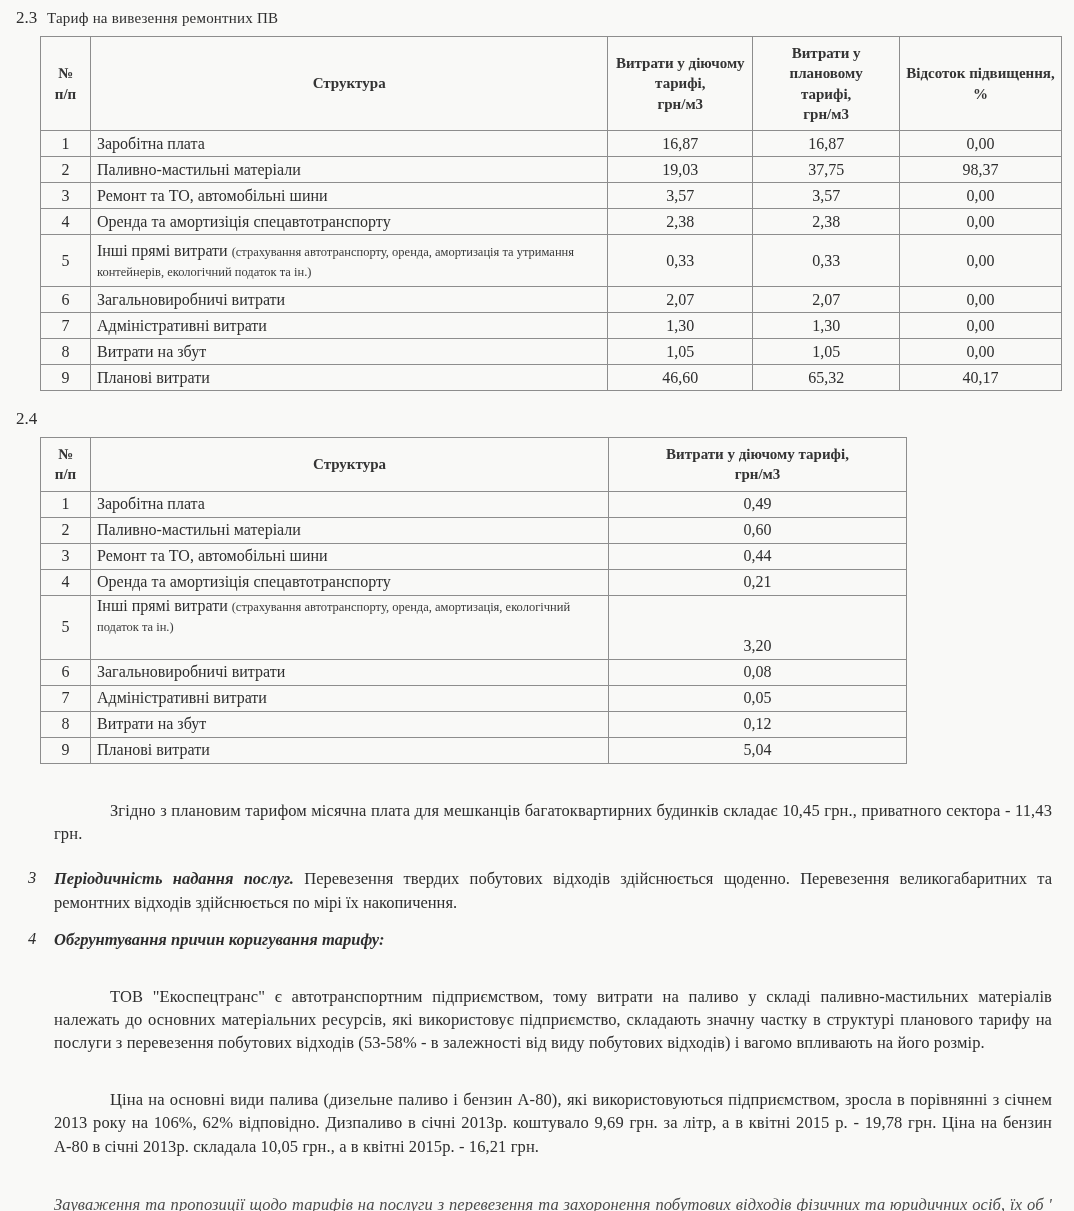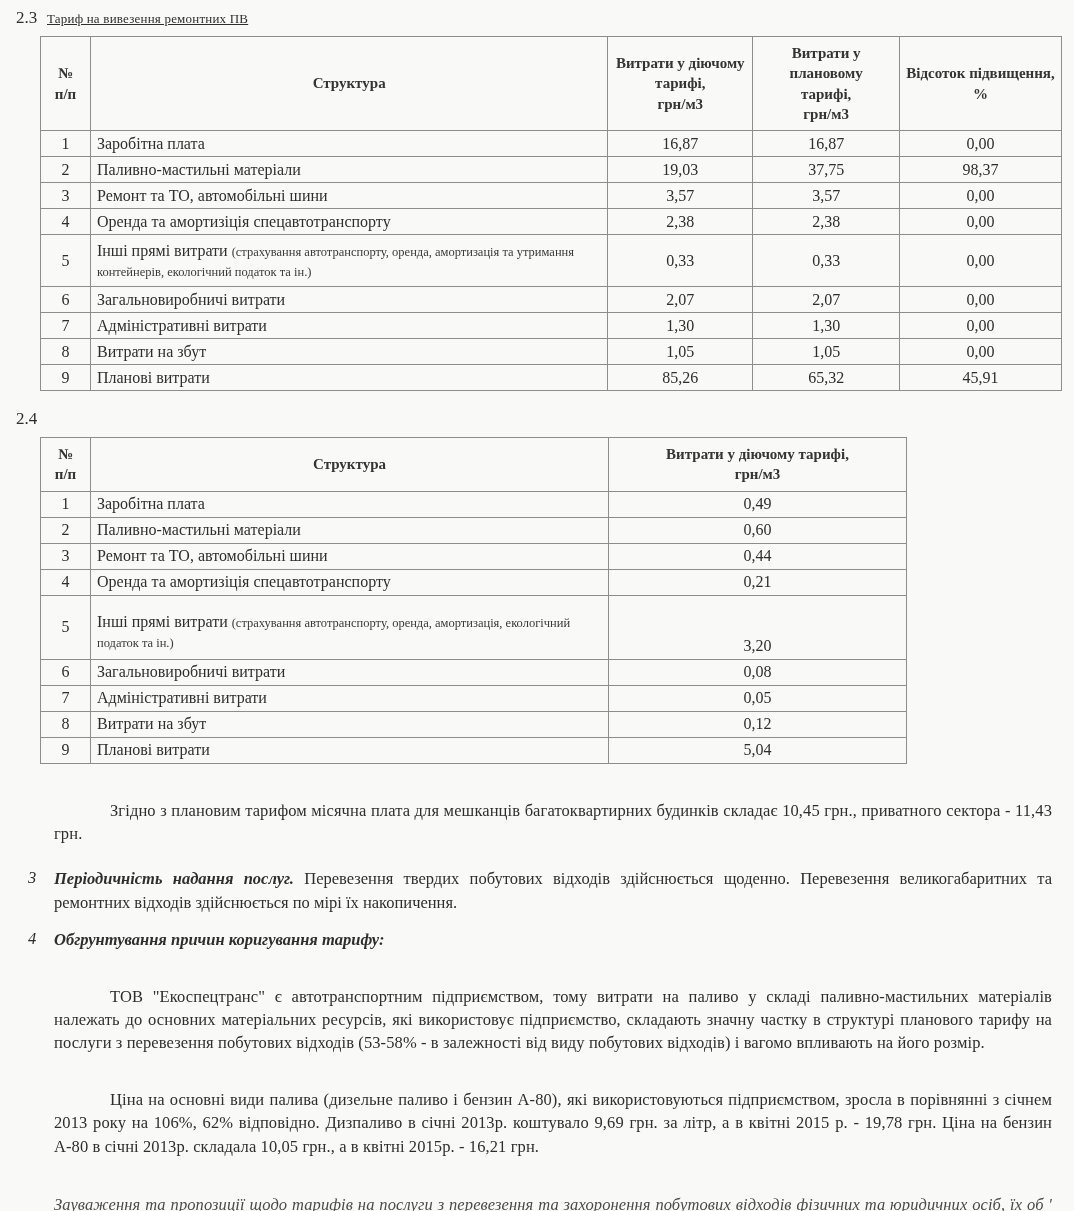--- a/index.html
+++ b/index.html
@@ -10,21 +10,21 @@
     color: #2e2e2e;
     background: #f9f9f7;
     overflow: hidden;
     position: relative;
   }
   .page { padding: 8px 12px 0 14px; }
 
   
   .sec-heading { display: flex; align-items: baseline; margin-bottom: 8px; }
   .sec-num { font-size: 17px; width: 31px; flex: 0 0 31px; margin-left: 2px; }
-  .sec-title { font-size: 13px; text-decoration: underline; letter-spacing: 0.2px; }
+  .sec-title { font-size: 15px; letter-spacing: 0.2px; }
 
   
   table { border-collapse: collapse; margin-left: 26px; table-layout: fixed; }
   th, td { border: 1px solid #8d8d8d; font-weight: normal; }
   th {
     font-weight: bold; font-size: 15px; text-align: center;
     white-space: pre-line; vertical-align: middle; padding: 6px 4px;
     line-height: 1.35; color: #343434;
   }
   td { font-size: 16px; padding: 2px 6px; vertical-align: middle; line-height: 1.25; }
@@ -146,23 +146,23 @@
       <tr>
         <td class="c-num">8</td>
         <td>Витрати на збут</td>
         <td class="c-val">1,05</td>
         <td class="c-val">1,05</td>
         <td class="c-val">0,00</td>
       </tr>
       <tr>
         <td class="c-num">9</td>
         <td>Планові витрати</td>
-        <td class="c-val">85,26</td>
+        <td class="c-val">46,60</td>
         <td class="c-val">65,32</td>
-        <td class="c-val">45,91</td>
+        <td class="c-val">40,17</td>
       </tr>
     </tbody>
   </table>
 
   <div class="gap-18"></div>
 
   <div class="sec-heading">
     <span class="sec-num">2.4</span>
   </div>
 
@@ -197,21 +197,21 @@
         <td>Ремонт та ТО, автомобільні шини</td>
         <td class="c-val">0,44</td>
       </tr>
       <tr>
         <td class="c-num">4</td>
         <td>Оренда та амортизіція спецавтотранспорту</td>
         <td class="c-val">0,21</td>
       </tr>
       <tr class="tall2">
         <td class="c-num">5</td>
-        <td style="vertical-align: top; padding-top: 16px;"><span>Інші прямі витрати</span> <span class="note">(страхування автотранспорту, оренда, амортизація, екологічний податок та ін.)</span></td>
+        <td style="vertical-align: top; padding-top: 0;"><span>Інші прямі витрати</span> <span class="note">(страхування автотранспорту, оренда, амортизація, екологічний податок та ін.)</span></td>
         <td class="c-val v-bottom">3,20</td>
       </tr>
       <tr>
         <td class="c-num">6</td>
         <td>Загальновиробничі витрати</td>
         <td class="c-val">0,08</td>
       </tr>
       <tr>
         <td class="c-num">7</td>
         <td>Адміністративні витрати</td>

